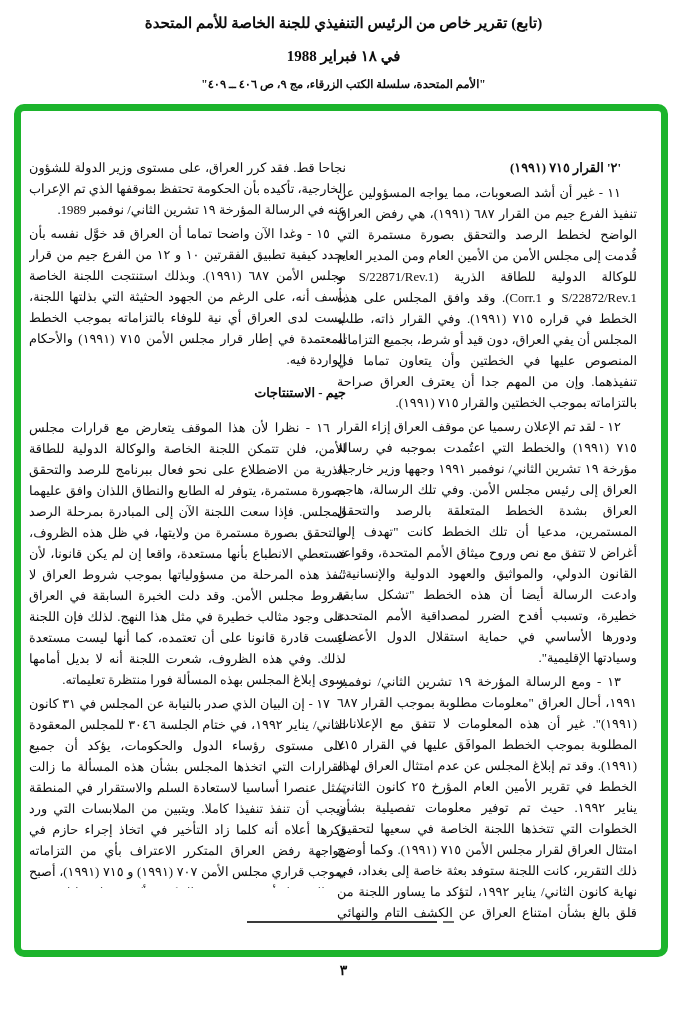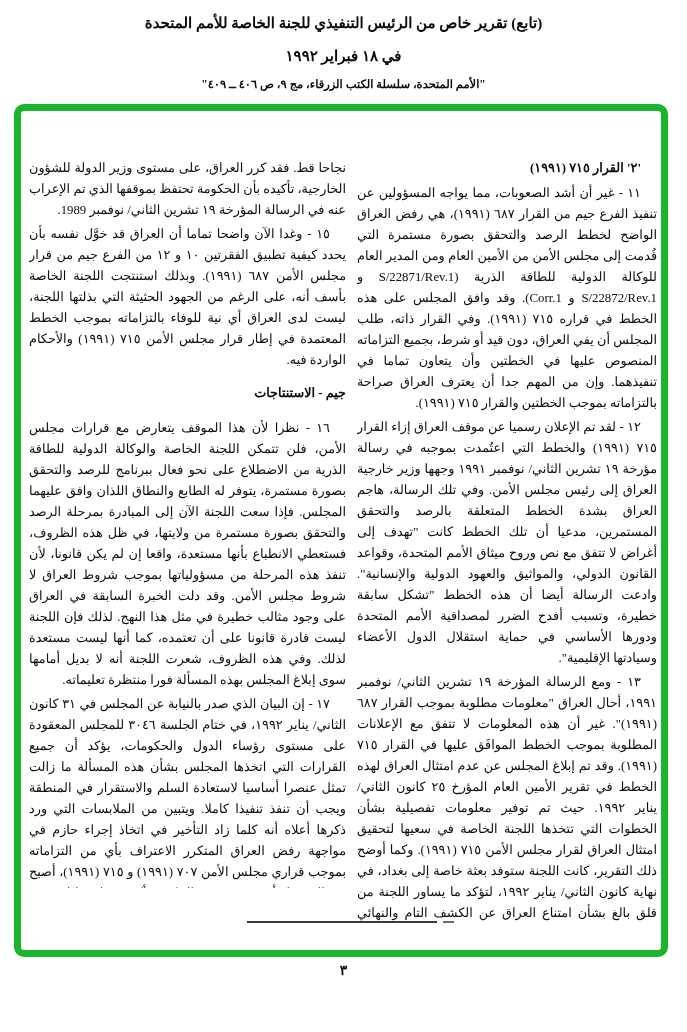--- a/index.html
+++ b/index.html
@@ -36,21 +36,21 @@
   }
   
   .col {
     position: absolute;
     direction: rtl;
     text-align: justify;
     font-size: 12.8px;
     line-height: 21px;
     overflow: hidden;
   }
-  .col-right { left: 357px; top: 158px; width: 300px; height: 766px; }
+  .col-right { left: 337px; top: 158px; width: 300px; height: 766px; }
   .col-left  { left: 29px;  top: 158px; width: 317px; height: 730px; }
   .col p { text-indent: 16px; margin-bottom: 3px; }
   .sec-heading-right {
     font-weight: bold;
     text-indent: 16px;
     margin-bottom: 4px;
   }
   .sec-heading-center {
     font-weight: bold;
     text-align: right;
@@ -80,21 +80,21 @@
     font-weight: bold;
     direction: rtl;
   }
 </style>
 </head>
 <body>
 
 <div class="page">
 
   <div class="hdr hdr-1">(تابع) تقرير خاص من الرئيس التنفيذي للجنة الخاصة للأمم المتحدة</div>
-  <div class="hdr hdr-2">في ١٨ فبراير ١٩٩٢</div>
+  <div class="hdr hdr-2">في ١٨ فبراير 1988</div>
   <div class="hdr hdr-3">"الأمم المتحدة، سلسلة الكتب الزرقاء، مج ٩، ص ٤٠٦ ــ ٤٠٩"</div>
 
   <div class="frame" style="border-color: rgb(28, 180, 44);"></div>
 
   <div class="col col-right">
     <div class="sec-heading-right">'٢'  القرار ٧١٥ (١٩٩١)</div>
     <p>١١ - غير أن أشد الصعوبات، مما يواجه المسؤولين عن تنفيذ الفرع جيم من القرار ٦٨٧ (١٩٩١)، هي رفض العراق الواضح لخطط الرصد والتحقق بصورة مستمرة التي قُدمت إلى مجلس الأمن من الأمين العام ومن المدير العام للوكالة الدولية للطاقة الذرية (S/22871/Rev.1 و S/22872/Rev.1 و Corr.1). وقد وافق المجلس على هذه الخطط في قراره ٧١٥ (١٩٩١). وفي القرار ذاته، طلب المجلس أن يفي العراق، دون قيد أو شرط، بجميع التزاماته المنصوص عليها في الخطتين وأن يتعاون تماما في تنفيذهما. وإن من المهم جدا أن يعترف العراق صراحة بالتزاماته بموجب الخطتين والقرار ٧١٥ (١٩٩١).</p>
     <p>١٢ - لقد تم الإعلان رسميا عن موقف العراق إزاء القرار ٧١٥ (١٩٩١) والخطط التي اعتُمدت بموجبه في رسالة مؤرخة ١٩ تشرين الثاني/ نوفمبر ١٩٩١ وجهها وزير خارجية العراق إلى رئيس مجلس الأمن. وفي تلك الرسالة، هاجم العراق بشدة الخطط المتعلقة بالرصد والتحقق المستمرين، مدعيا أن تلك الخطط كانت "تهدف إلى أغراض لا تتفق مع نص وروح ميثاق الأمم المتحدة، وقواعد القانون الدولي، والمواثيق والعهود الدولية والإنسانية". وادعت الرسالة أيضا أن هذه الخطط "تشكل سابقة خطيرة، وتسبب أفدح الضرر لمصداقية الأمم المتحدة ودورها الأساسي في حماية استقلال الدول الأعضاء وسيادتها الإقليمية".</p>
     <p>١٣ - ومع الرسالة المؤرخة ١٩ تشرين الثاني/ نوفمبر ١٩٩١، أحال العراق "معلومات مطلوبة بموجب القرار ٦٨٧ (١٩٩١)". غير أن هذه المعلومات لا تتفق مع الإعلانات المطلوبة بموجب الخطط الموافَق عليها في القرار ٧١٥ (١٩٩١). وقد تم إبلاغ المجلس عن عدم امتثال العراق لهذه الخطط في تقرير الأمين العام المؤرخ ٢٥ كانون الثاني/ يناير ١٩٩٢. حيث تم توفير معلومات تفصيلية بشأن الخطوات التي تتخذها اللجنة الخاصة في سعيها لتحقيق امتثال العراق لقرار مجلس الأمن ٧١٥ (١٩٩١). وكما أوضح ذلك التقرير، كانت اللجنة ستوفد بعثة خاصة إلى بغداد، في نهاية كانون الثاني/ يناير ١٩٩٢، لتؤكد ما يساور اللجنة من قلق بالغ بشأن امتناع العراق عن الكشف التام والنهائي والكامل عن برامجه في ميدان أسلحة الدمار الشامل المطلوب في القرار ٧٠٧ (١٩٩١) والالتزام بالقرار ٧١٥ (١٩٩١).</p>
 

